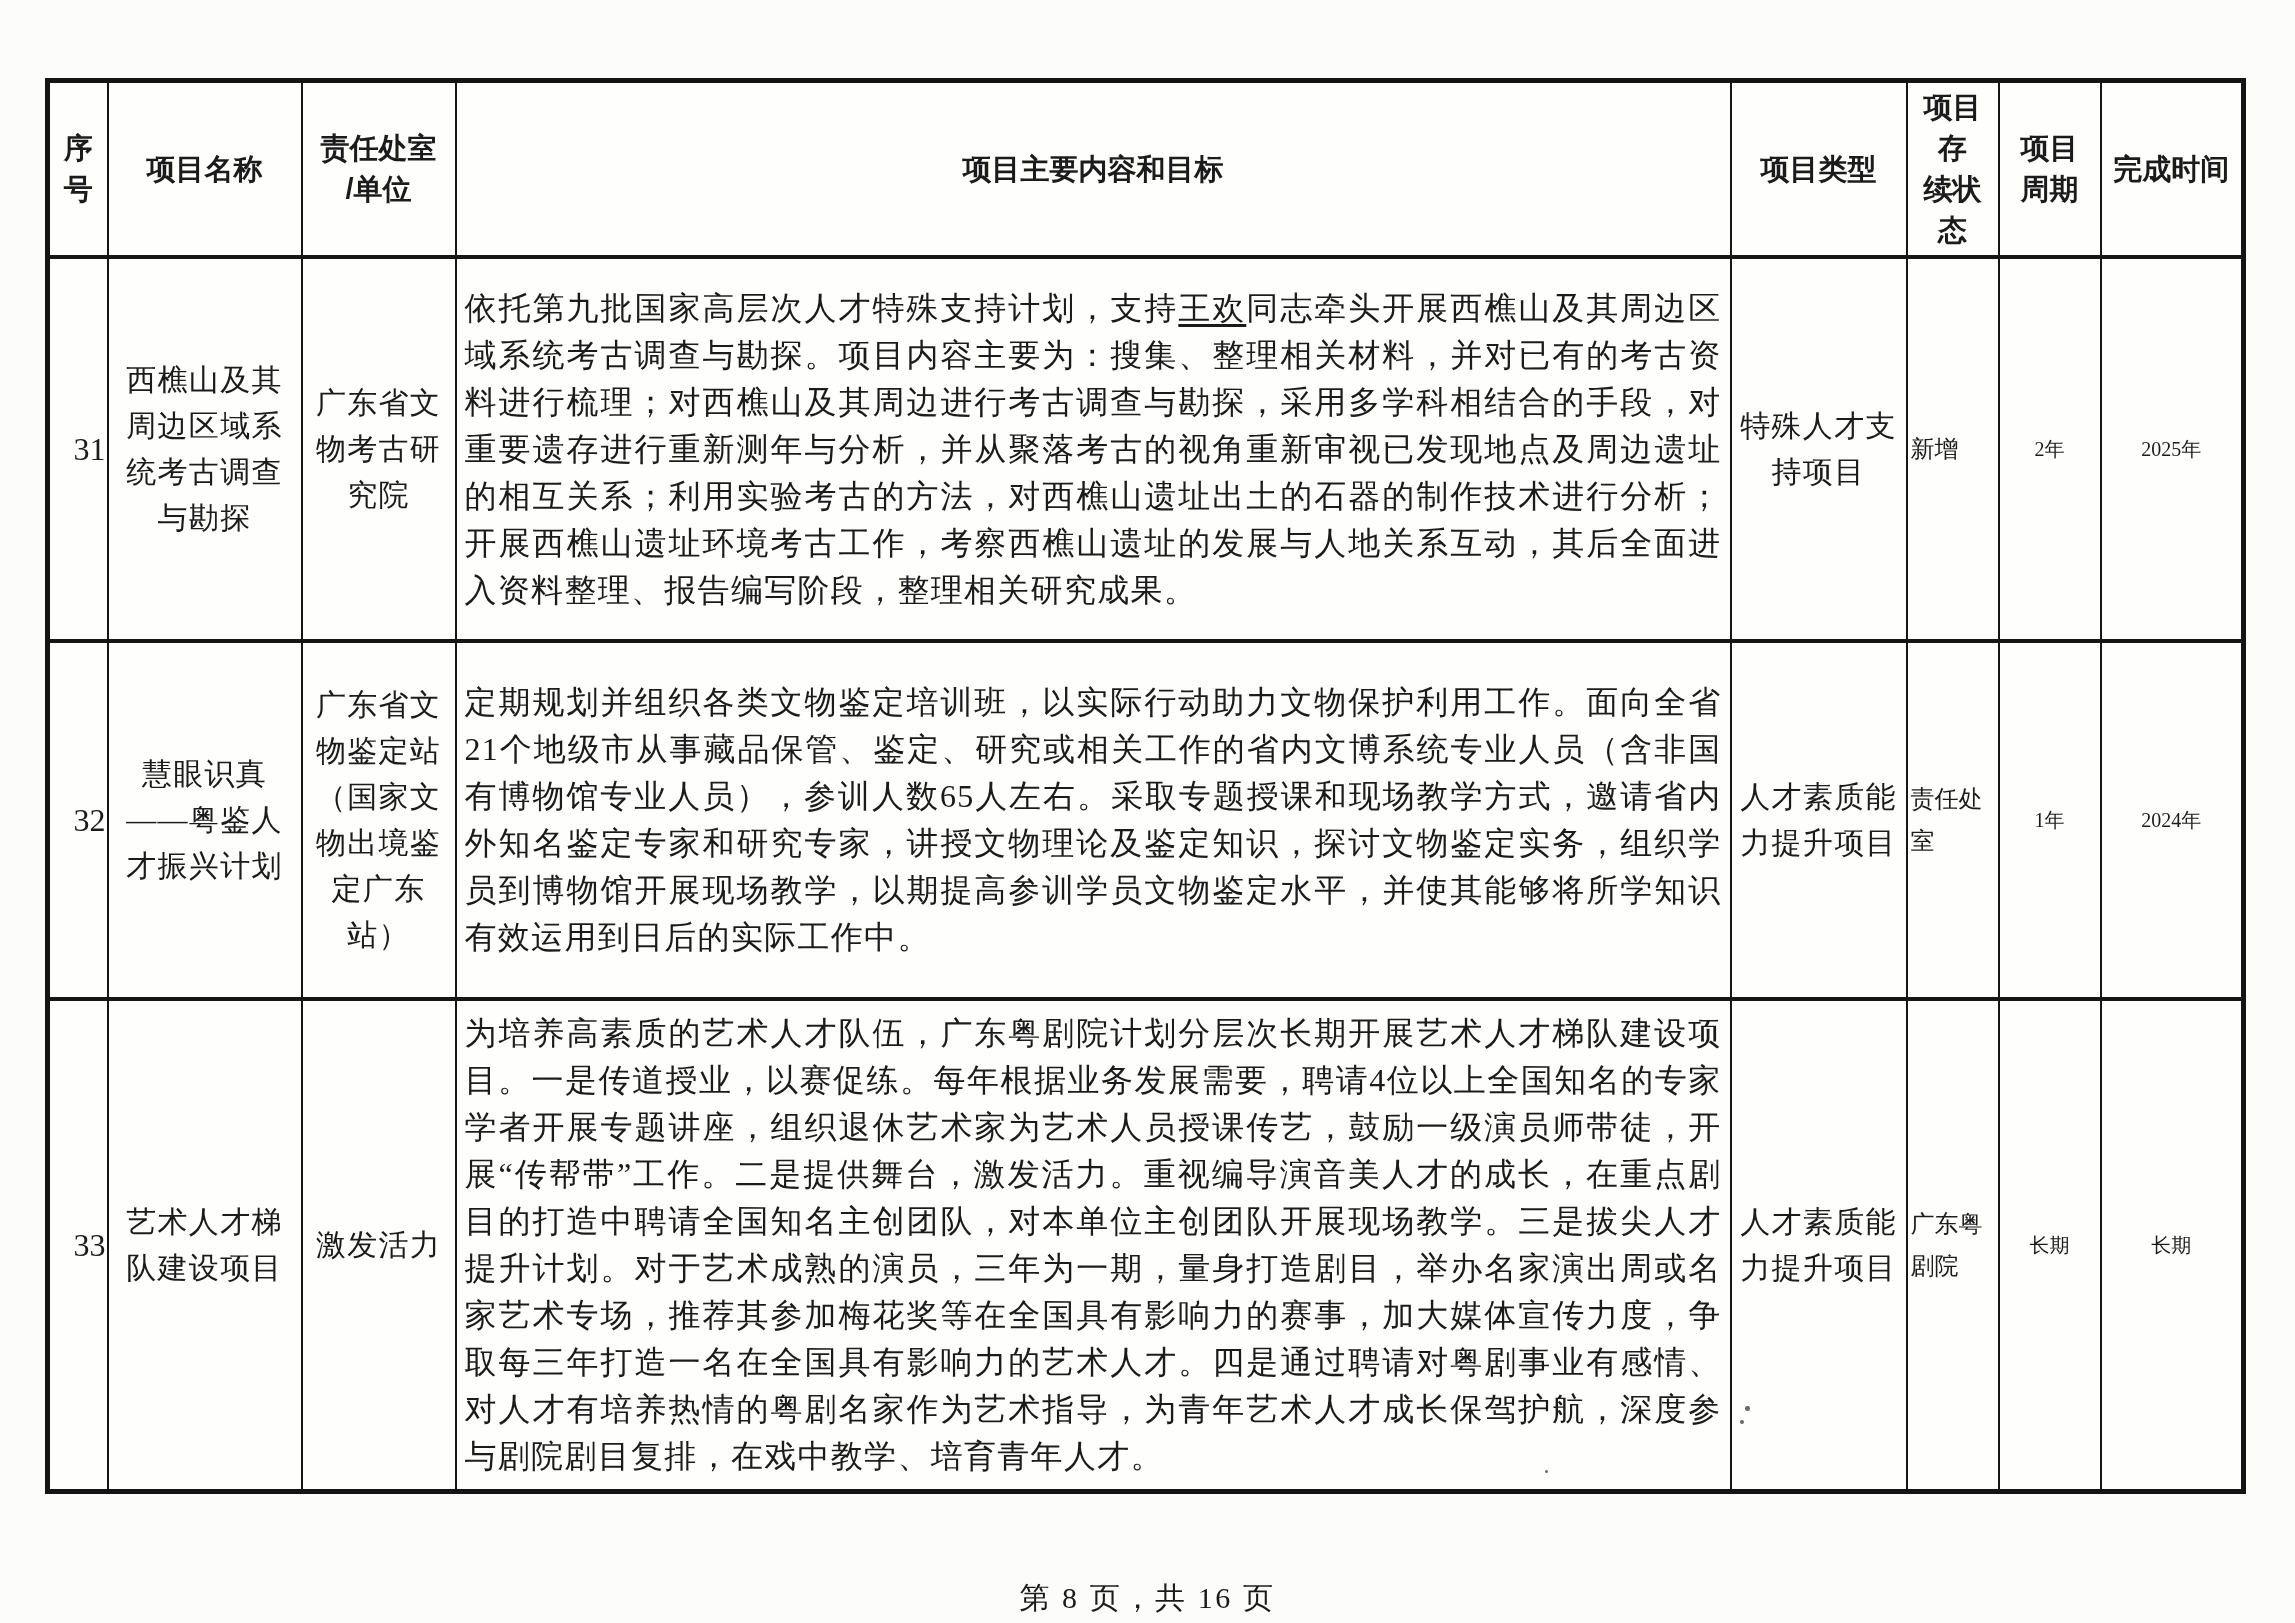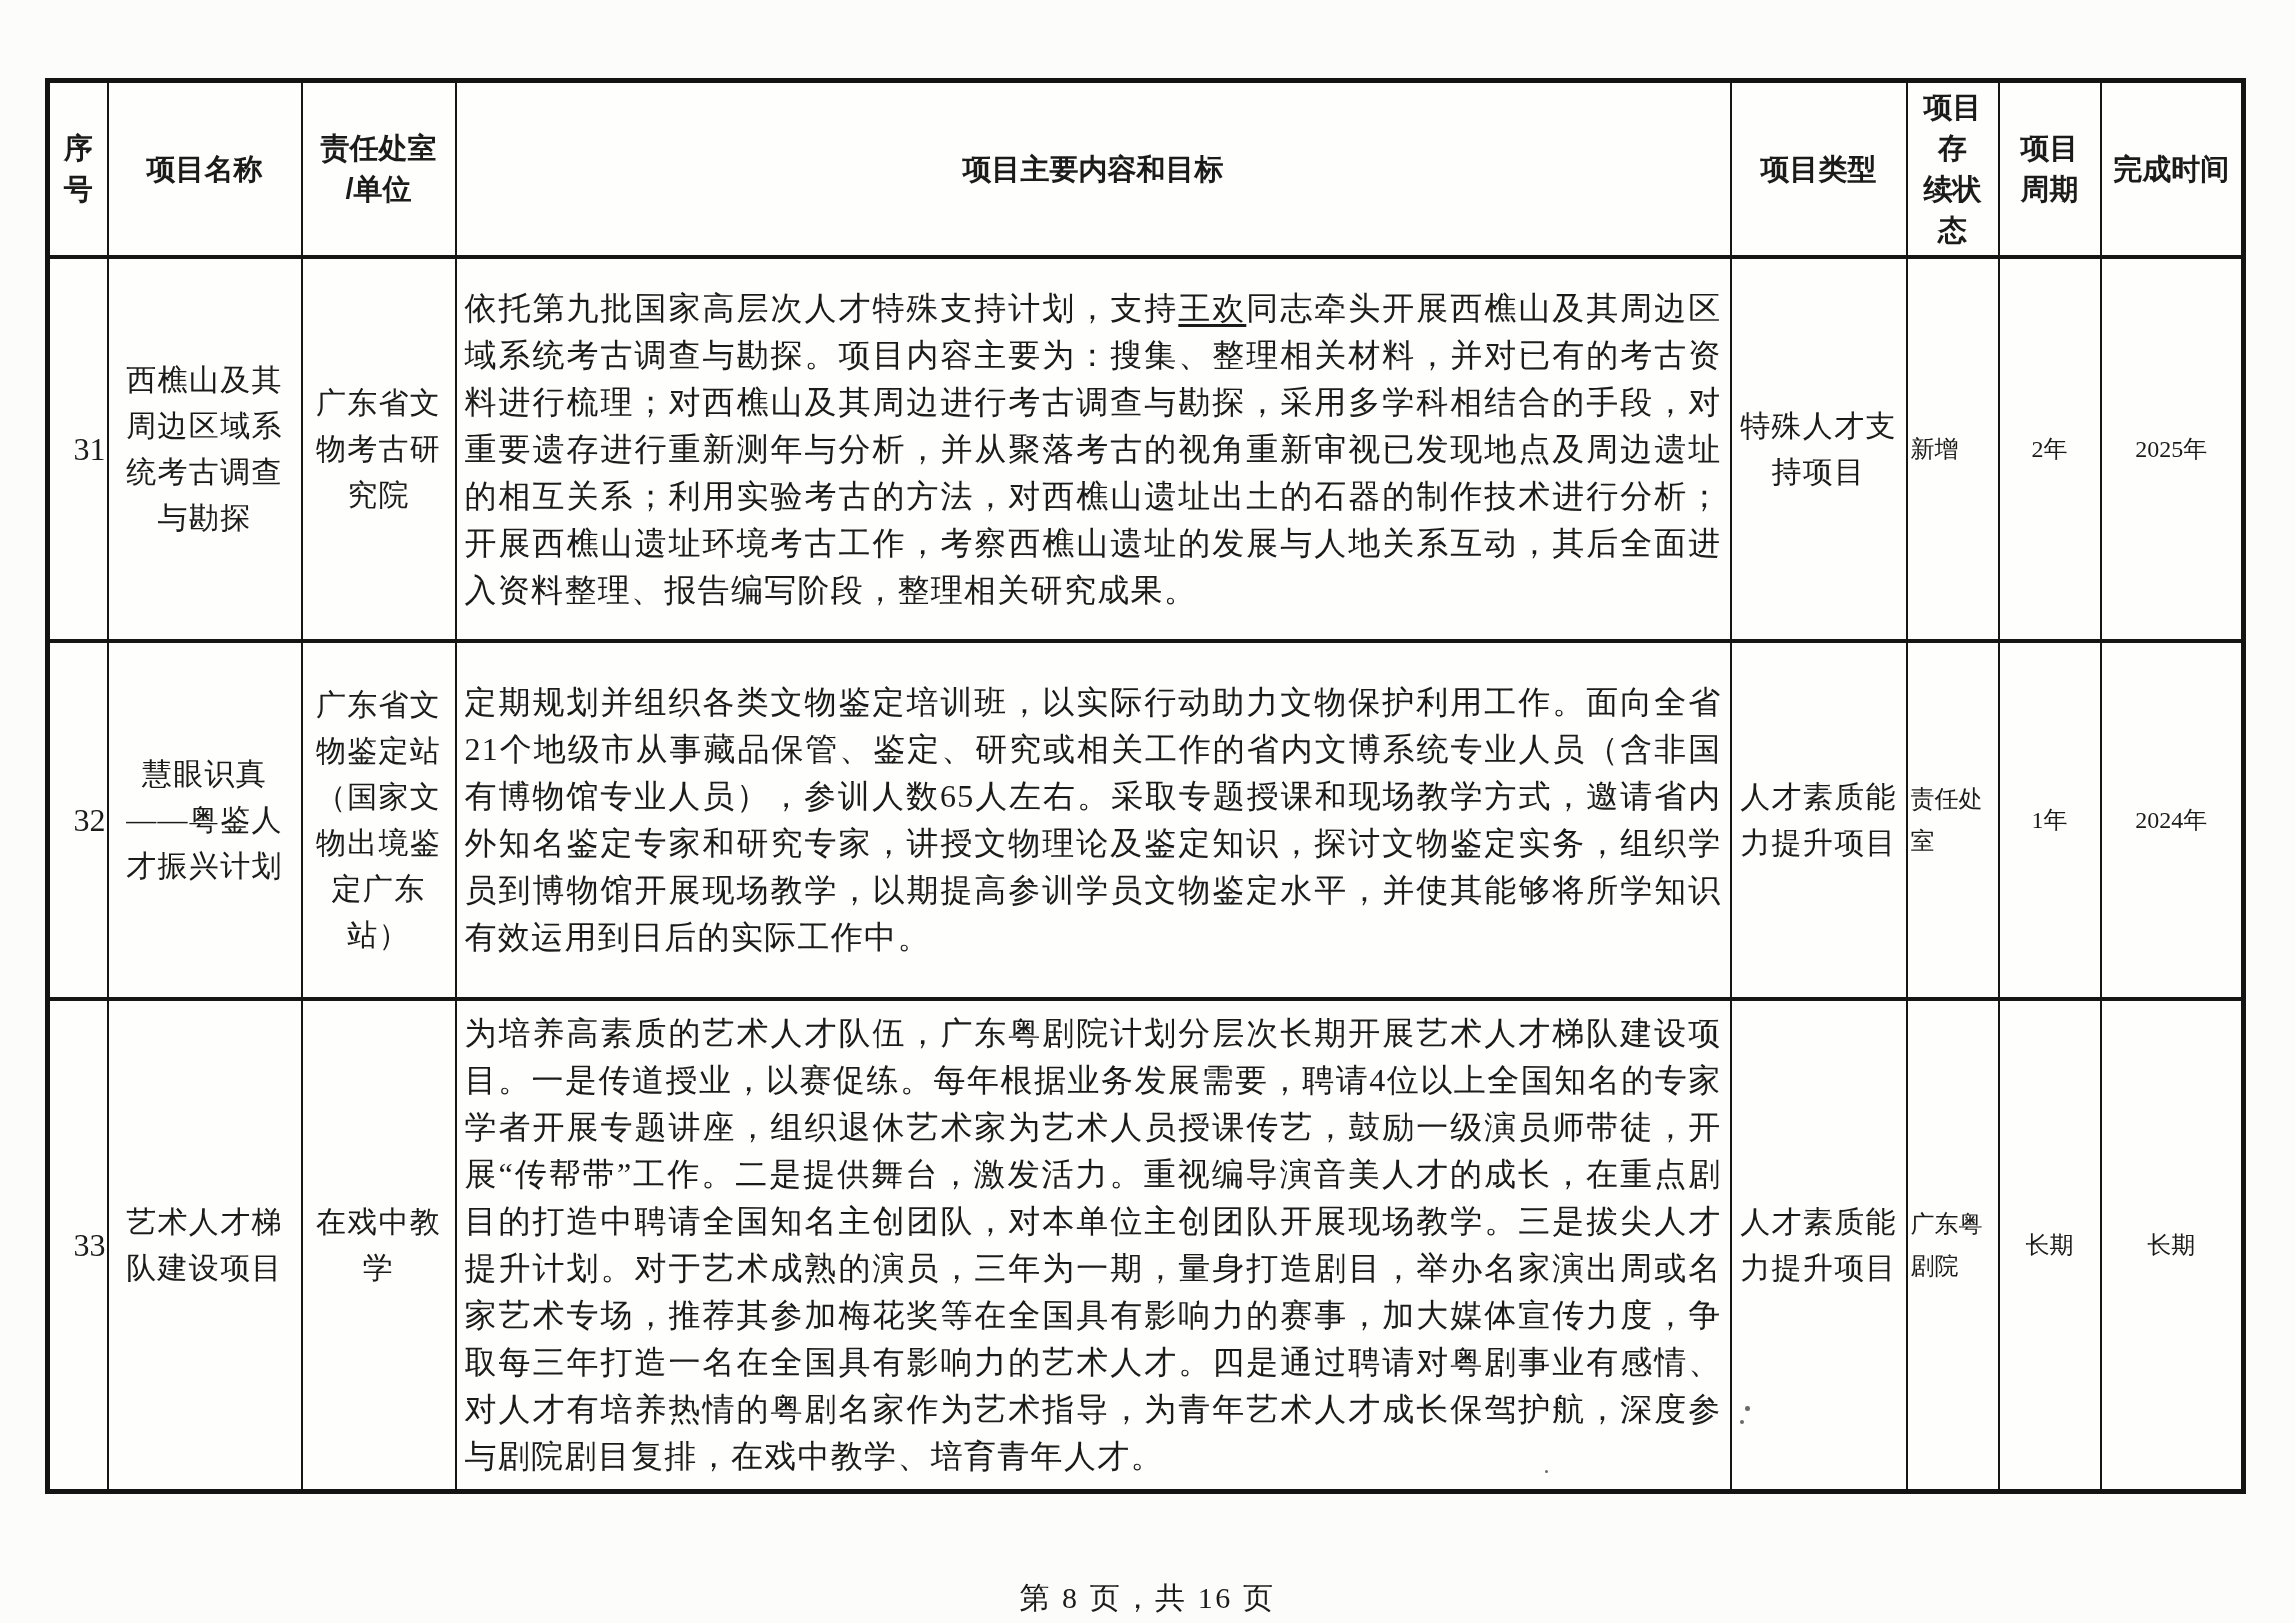--- a/index.html
+++ b/index.html
@@ -49,21 +49,21 @@
     padding:4px 5.3px;
   }
   td.c-status{
     font-family:"Liberation Serif","DejaVu Serif",serif;
     font-size:24px;line-height:42px;
     text-align:left;
     padding:4px 3px;
   }
   td.c-period,td.c-deadline{
     font-family:"Liberation Serif","DejaVu Serif",serif;
-    font-size:24px;
+    font-size:20px;
     text-align:center;
     padding:4px 4px;
     white-space:nowrap;
   }
   td.c-content{
     font-family:"Liberation Serif","DejaVu Serif",serif;
     font-size:32px;line-height:47px;
     letter-spacing:1.3px;
     text-align:left;
     text-align:justify;
@@ -130,21 +130,21 @@
       <td class="c-dept">广东省文物鉴定站（国家文物出境鉴定广东站）</td>
       <td class="c-content">定期规划并组织各类文物鉴定培训班，以实际行动助力文物保护利用工作。面向全省21个地级市从事藏品保管、鉴定、研究或相关工作的省内文博系统专业人员（含非国有博物馆专业人员），参训人数65人左右。采取专题授课和现场教学方式，邀请省内外知名鉴定专家和研究专家，讲授文物理论及鉴定知识，探讨文物鉴定实务，组织学员到博物馆开展现场教学，以期提高参训学员文物鉴定水平，并使其能够将所学知识有效运用到日后的实际工作中。</td>
       <td class="c-type">人才素质能力提升项目</td>
       <td class="c-status">责任处室</td>
       <td class="c-period">1年</td>
       <td class="c-deadline">2024年</td>
     </tr>
     <tr class="r33">
       <td class="c-no">33</td>
       <td class="c-name">艺术人才梯队建设项目</td>
-      <td class="c-dept">在戏中教学</td>
+      <td class="c-dept">激发活力</td>
       <td class="c-content">为培养高素质的艺术人才队伍，广东粤剧院计划分层次长期开展艺术人才梯队建设项目。一是传道授业，以赛促练。每年根据业务发展需要，聘请4位以上全国知名的专家学者开展专题讲座，组织退休艺术家为艺术人员授课传艺，鼓励一级演员师带徒，开展“传帮带”工作。二是提供舞台，激发活力。重视编导演音美人才的成长，在重点剧目的打造中聘请全国知名主创团队，对本单位主创团队开展现场教学。三是拔尖人才提升计划。对于艺术成熟的演员，三年为一期，量身打造剧目，举办名家演出周或名家艺术专场，推荐其参加梅花奖等在全国具有影响力的赛事，加大媒体宣传力度，争取每三年打造一名在全国具有影响力的艺术人才。四是通过聘请对粤剧事业有感情、对人才有培养热情的粤剧名家作为艺术指导，为青年艺术人才成长保驾护航，深度参与剧院剧目复排，在戏中教学、培育青年人才。</td>
       <td class="c-type">人才素质能力提升项目</td>
       <td class="c-status">广东粤剧院</td>
       <td class="c-period">长期</td>
       <td class="c-deadline">长期</td>
     </tr>
   </tbody>
 </table>
 
 <div class="page-footer">

